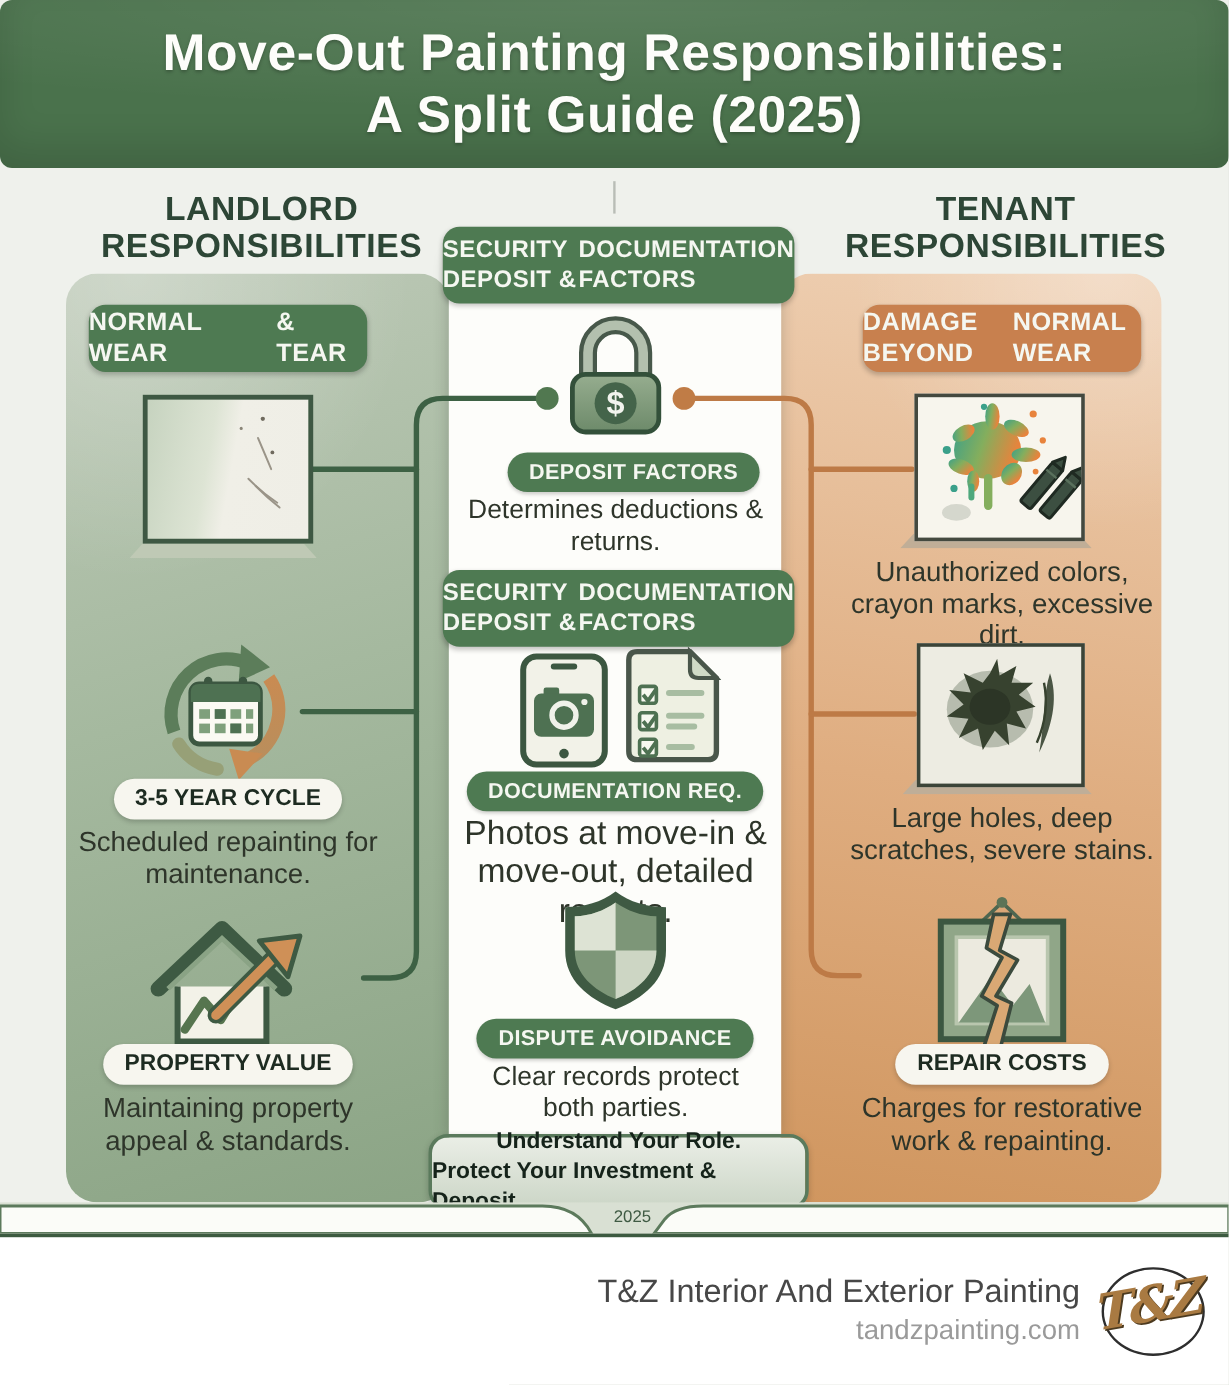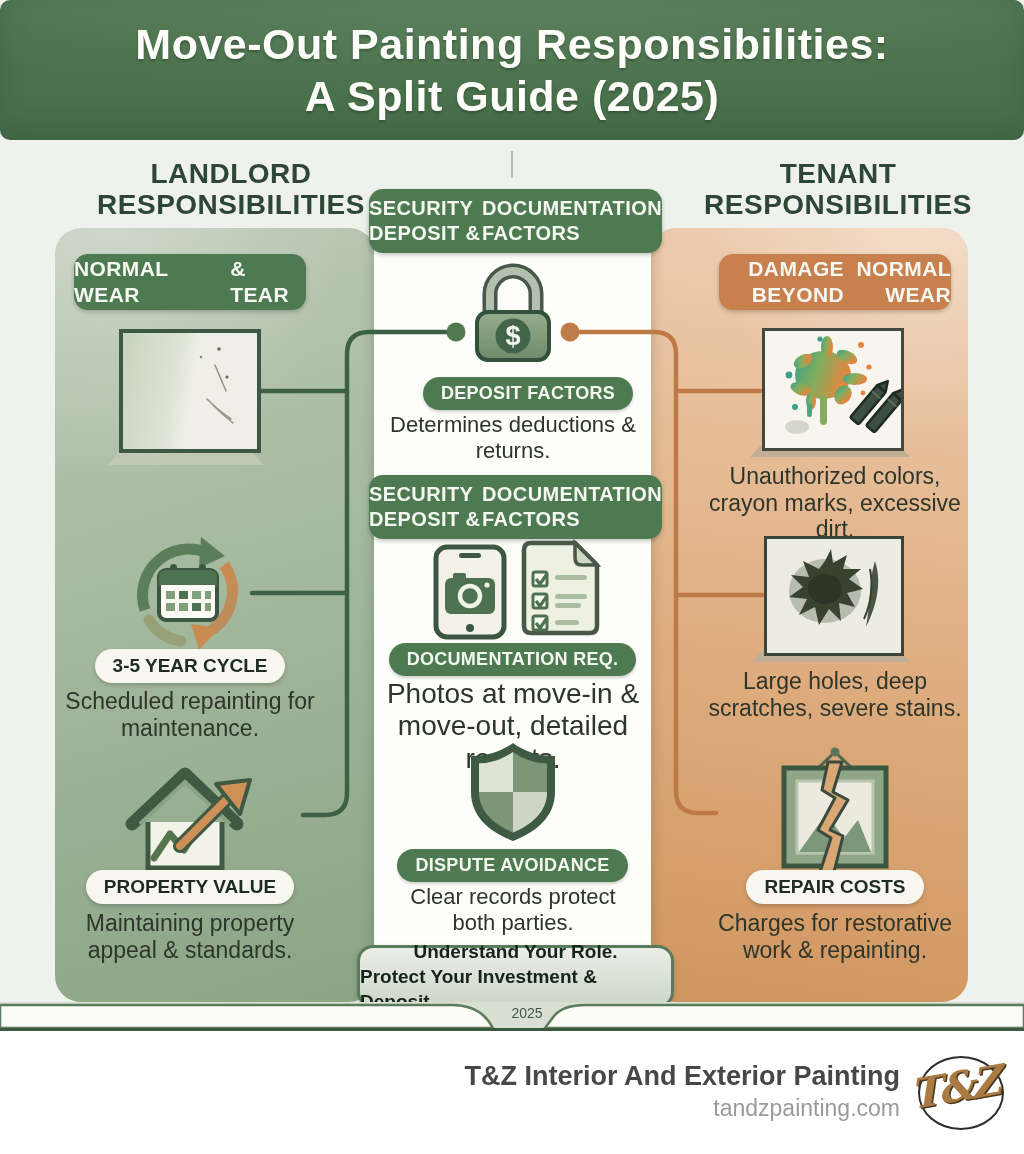--- a/index.html
+++ b/index.html
@@ -42,40 +42,40 @@
   .img-base{position:absolute;height:12px;clip-path:polygon(7% 0,93% 0,100% 100%,0 100%);z-index:6;}
   
   .note-box{position:absolute;left:357px;top:945px;width:311px;height:57px;border:3px solid #5a7a5c;border-radius:16px;
     background:linear-gradient(180deg,#eaeee6,#ccd6c7);display:flex;flex-direction:column;justify-content:center;align-items:center;
     color:#15231a;font-weight:bold;font-size:19px;line-height:1.32;z-index:8;box-shadow:0 2px 5px rgba(0,0,0,.18);}
   .strip{position:absolute;left:0;top:1002px;width:1024px;height:26px;background:#d9e0d3;z-index:9;}
   .strip svg{position:absolute;left:0;top:0;}
   .year-tag{position:absolute;left:477px;top:1005px;width:100px;text-align:center;color:#3f5a43;font-size:14px;z-index:10;}
   .base-line{position:absolute;left:0;top:1028px;width:1024px;height:3px;background:#3c5a40;z-index:10;}
   .footer{position:absolute;left:0;top:1031px;width:1024px;height:123px;background:#ffffff;}
-  .brand{position:absolute;right:124px;top:30px;color:var(--footer-brand,#474747);font-weight:bold;font-size:27px;}
+  .brand{position:absolute;right:124px;top:30px;color:var(--footer-brand,#474747);font-weight:normal;font-size:27px;}
   .site{position:absolute;right:124px;top:64px;color:var(--footer-site,#9a9a9a);font-size:23px;}
   .logo{position:absolute;left:912px;top:22px;width:92px;height:78px;}
   .logo .ring{position:absolute;left:6px;top:3px;width:82px;height:70px;border:2px solid #2e2e2e;border-radius:50%;}
   .logo .script{position:absolute;left:0;top:10px;width:92px;text-align:center;font-family:"DejaVu Serif",serif;
     font-style:italic;font-weight:bold;font-size:41px;color:var(--logo-brown,#a97a42);
     transform:rotate(-10deg) skewX(-8deg);text-shadow:1.5px 1.5px 0 #4c3a1f;letter-spacing:-3px;}
 </style>
 </head>
 <body>
 
 <div id="canvas">
 
   <div class="banner">
     <div class="t">Move-Out Painting Responsibilities:</div>
     <div class="t">A Split Guide (2025)</div>
   </div>
   <div class="top-tick"></div>
 
-  <div class="col-head" style="left:66px;">
+  <div class="col-head" style="left:53px;">
     <div>LANDLORD</div>
     <div>RESPONSIBILITIES</div>
   </div>
   <div class="col-head" style="left:673px;">
     <div>TENANT</div>
     <div>RESPONSIBILITIES</div>
   </div>
 
   <div class="band sage"></div>
   <div class="band tan"></div>
@@ -231,21 +231,21 @@
   <div class="tag-row" style="left:374px;top:849px;width:277px;">
     <span class="tag green">DISPUTE AVOIDANCE</span>
   </div>
   <div class="caption" style="left:392px;top:884px;width:242px;font-size:22px;">Clear records protect both parties.</div>
 
   <div class="note-box">
     <div>Understand Your Role.</div>
     <div>Protect Your Investment &amp; Deposit.</div>
   </div>
 
-  <div class="badge orange" style="left:719px;top:254px;width:232px;height:56px;text-align:right;">
+  <div class="badge orange" style="left:719px;top:254px;width:232px;height:56px;">
     <div>DAMAGE BEYOND</div>
     <div>NORMAL WEAR</div>
   </div>
 
   <div class="framed" style="left:762px;top:328px;width:136px;height:117px;background:#f7f5ed;border-color:#44493f;border-width:3px;">
     <svg width="136" height="117" viewBox="0 0 136 117">
       <defs>
         <linearGradient id="spl" x1="0" y1="0" x2="1" y2="0.3">
           <stop offset="0" stop-color="#3aa08a"></stop>
             <stop offset="0.5" stop-color="#84ae5d"></stop>

